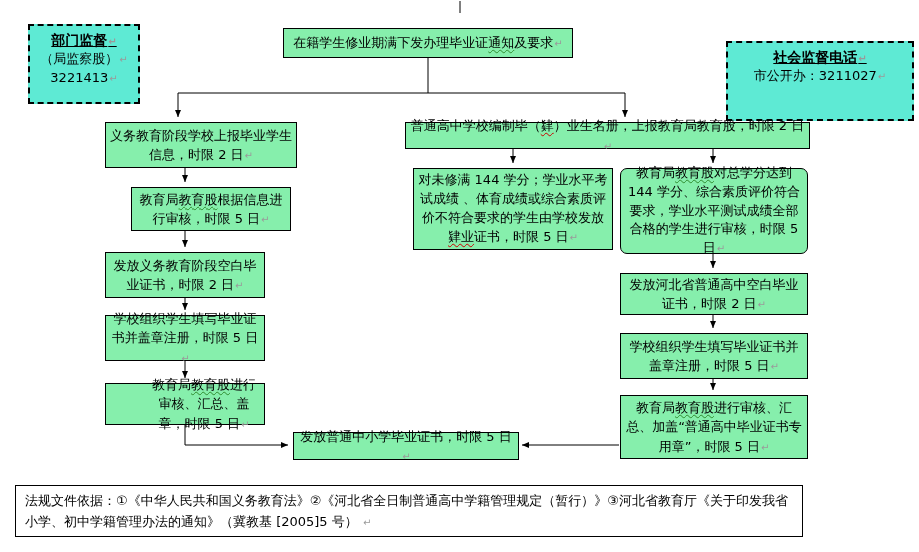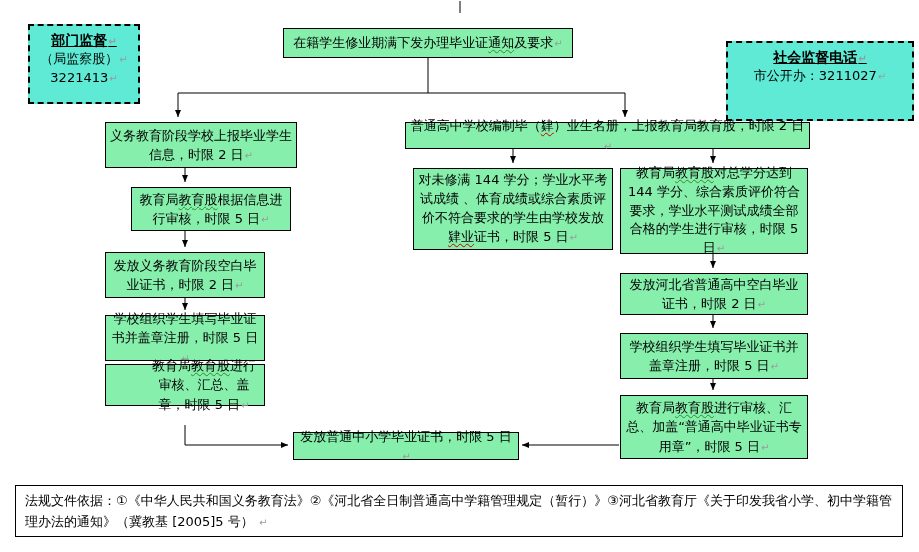--- a/index.html
+++ b/index.html
@@ -88,44 +88,44 @@
   </div>
   <div class="box" style="left:105px;top:187px;width:160px;height:44px;margin-left:26px;">
     <span class="txt ret"><span>教育局</span><span class="m-green">教育股</span><span>根据信息进行审核，时限 5 日</span></span>
   </div>
   <div class="box" style="left:105px;top:252px;width:160px;height:46px;">
     <span class="txt ret"><span>发放义务教育阶段空白毕业证书，时限 2 日</span></span>
   </div>
   <div class="box" style="left:105px;top:315px;width:160px;height:46px;">
     <span class="txt ret"><span>学校组织学生填写毕业证书并盖章注册，时限 5 日</span></span>
   </div>
-  <div class="box" style="left:105px;top:364px;width:160px;height:42px;padding-left:42px;">
+  <div class="box" style="left:105px;top:383px;width:160px;height:42px;padding-left:42px;">
     <span class="txt ret"><span>教育局</span><span class="m-green">教育股</span><span>进行审核、汇总、盖章，时限 5 日</span></span>
   </div>
 
   <div class="box" style="left:405px;top:122px;width:405px;height:27px;">
     <span class="txt ret"><span>普通高中学校编制毕（</span><span class="m-red">肄</span><span>）业生名册，上报教育局教育股，时限 2 日</span></span>
   </div>
   <div class="box" style="left:413px;top:168px;width:200px;height:82px;line-height:1.45;">
     <span class="txt ret"><span>对未修满 144 学分；学业水平考试成绩 、体育成绩或综合素质评价不符合要求的学生由学校发放</span><span class="m-red">肄业</span><span>证书，时限 5 日</span></span>
   </div>
-  <div class="box" style="left:620px;top:168px;width:188px;height:86px;line-height:1.45;">
+  <div class="box" style="left:620px;top:168px;width:188px;height:86px;line-height:1.45;border-radius:7px;">
     <span class="txt ret"><span>教育局</span><span class="m-green">教育股</span><span>对总学分达到 144 学分、综合素质评价符合要求，学业水平测试成绩全部合格的学生进行审核，时限 5 日</span></span>
   </div>
   <div class="box" style="left:620px;top:273px;width:188px;height:42px;">
     <span class="txt ret"><span>发放河北省普通高中空白毕业证书，时限 2 日</span></span>
   </div>
   <div class="box" style="left:620px;top:333px;width:188px;height:46px;">
     <span class="txt ret"><span>学校组织学生填写毕业证书并盖章注册，时限 5 日</span></span>
   </div>
   <div class="box" style="left:620px;top:395px;width:188px;height:64px;line-height:1.5;">
     <span class="txt ret"><span>教育局</span><span class="m-green">教育股</span><span>进行审核、汇总、加盖“普通高中毕业证书专用章”，时限 5 日</span></span>
   </div>
 
   <div class="box" style="left:293px;top:432px;width:226px;height:28px;">
     <span class="txt ret"><span>发放普通中小学毕业证书，时限 5 日</span></span>
   </div>
 
-  <div class="legal ret" style="left:15px;top:485px;width:888px;height:52px;">
+  <div class="legal ret" style="left:15px;top:485px;width:788px;height:52px;">
     <span>法规文件依据：①《中华人民共和国义务教育法》②《河北省全日制普通高中学籍管理规定（暂行）》③河北省教育厅《关于印发我省小学、初中学籍管理办法的通知》（冀教基 [2005]5 号）</span>
   </div>
 
 </div>
 
 </body></html>

